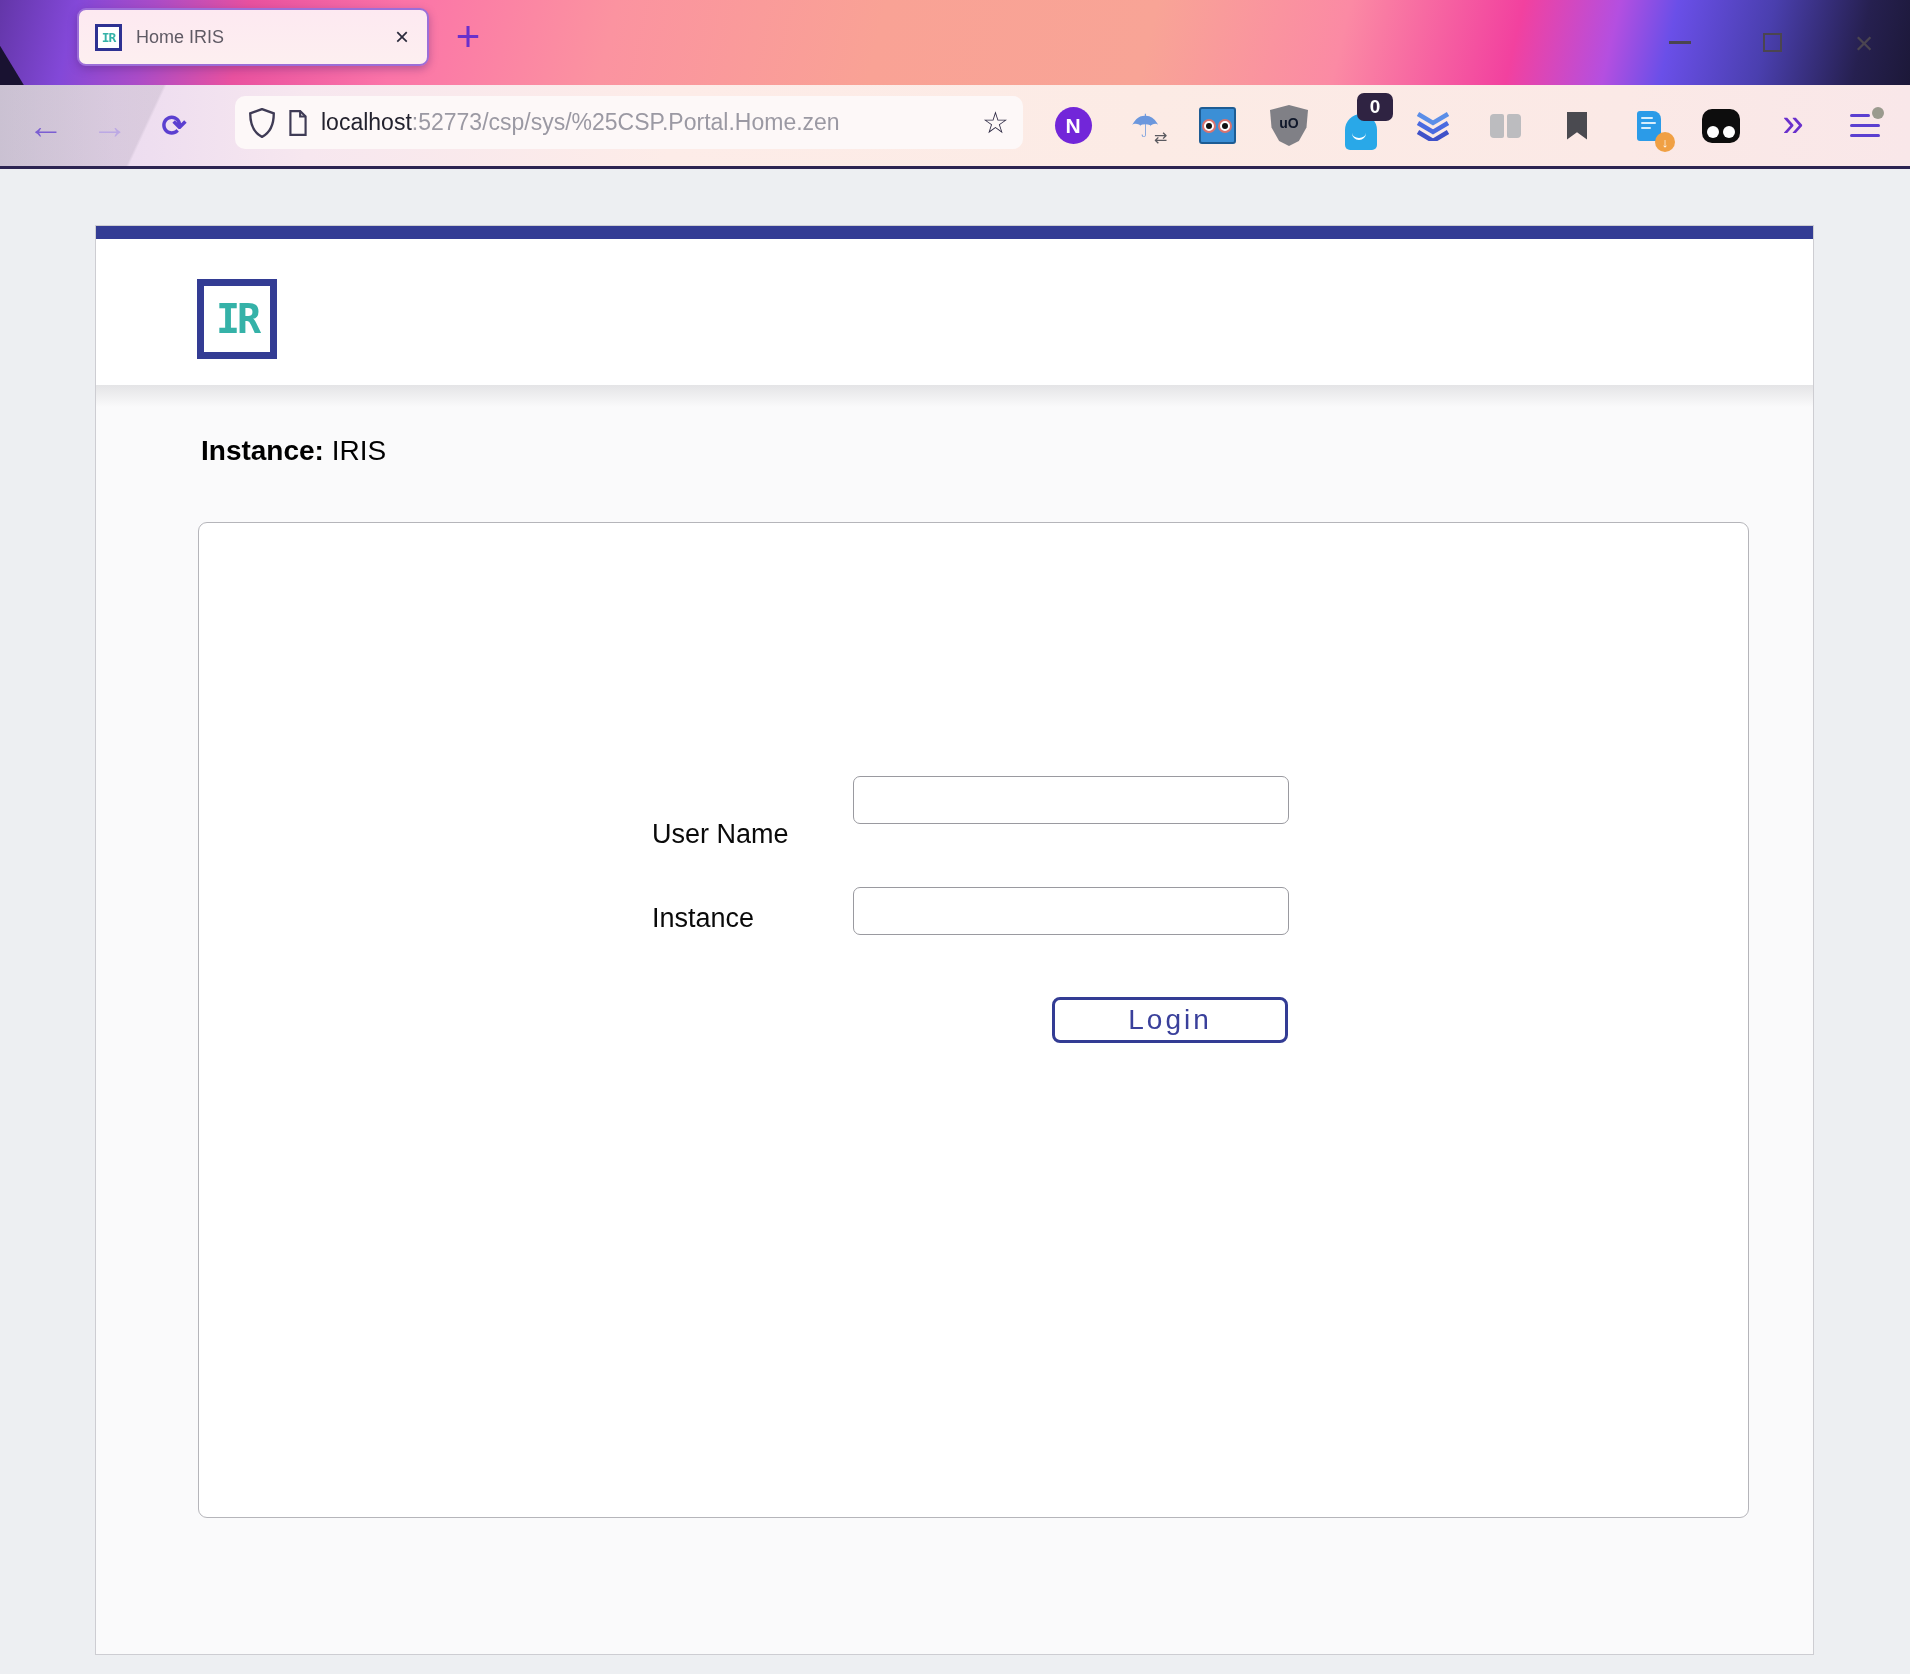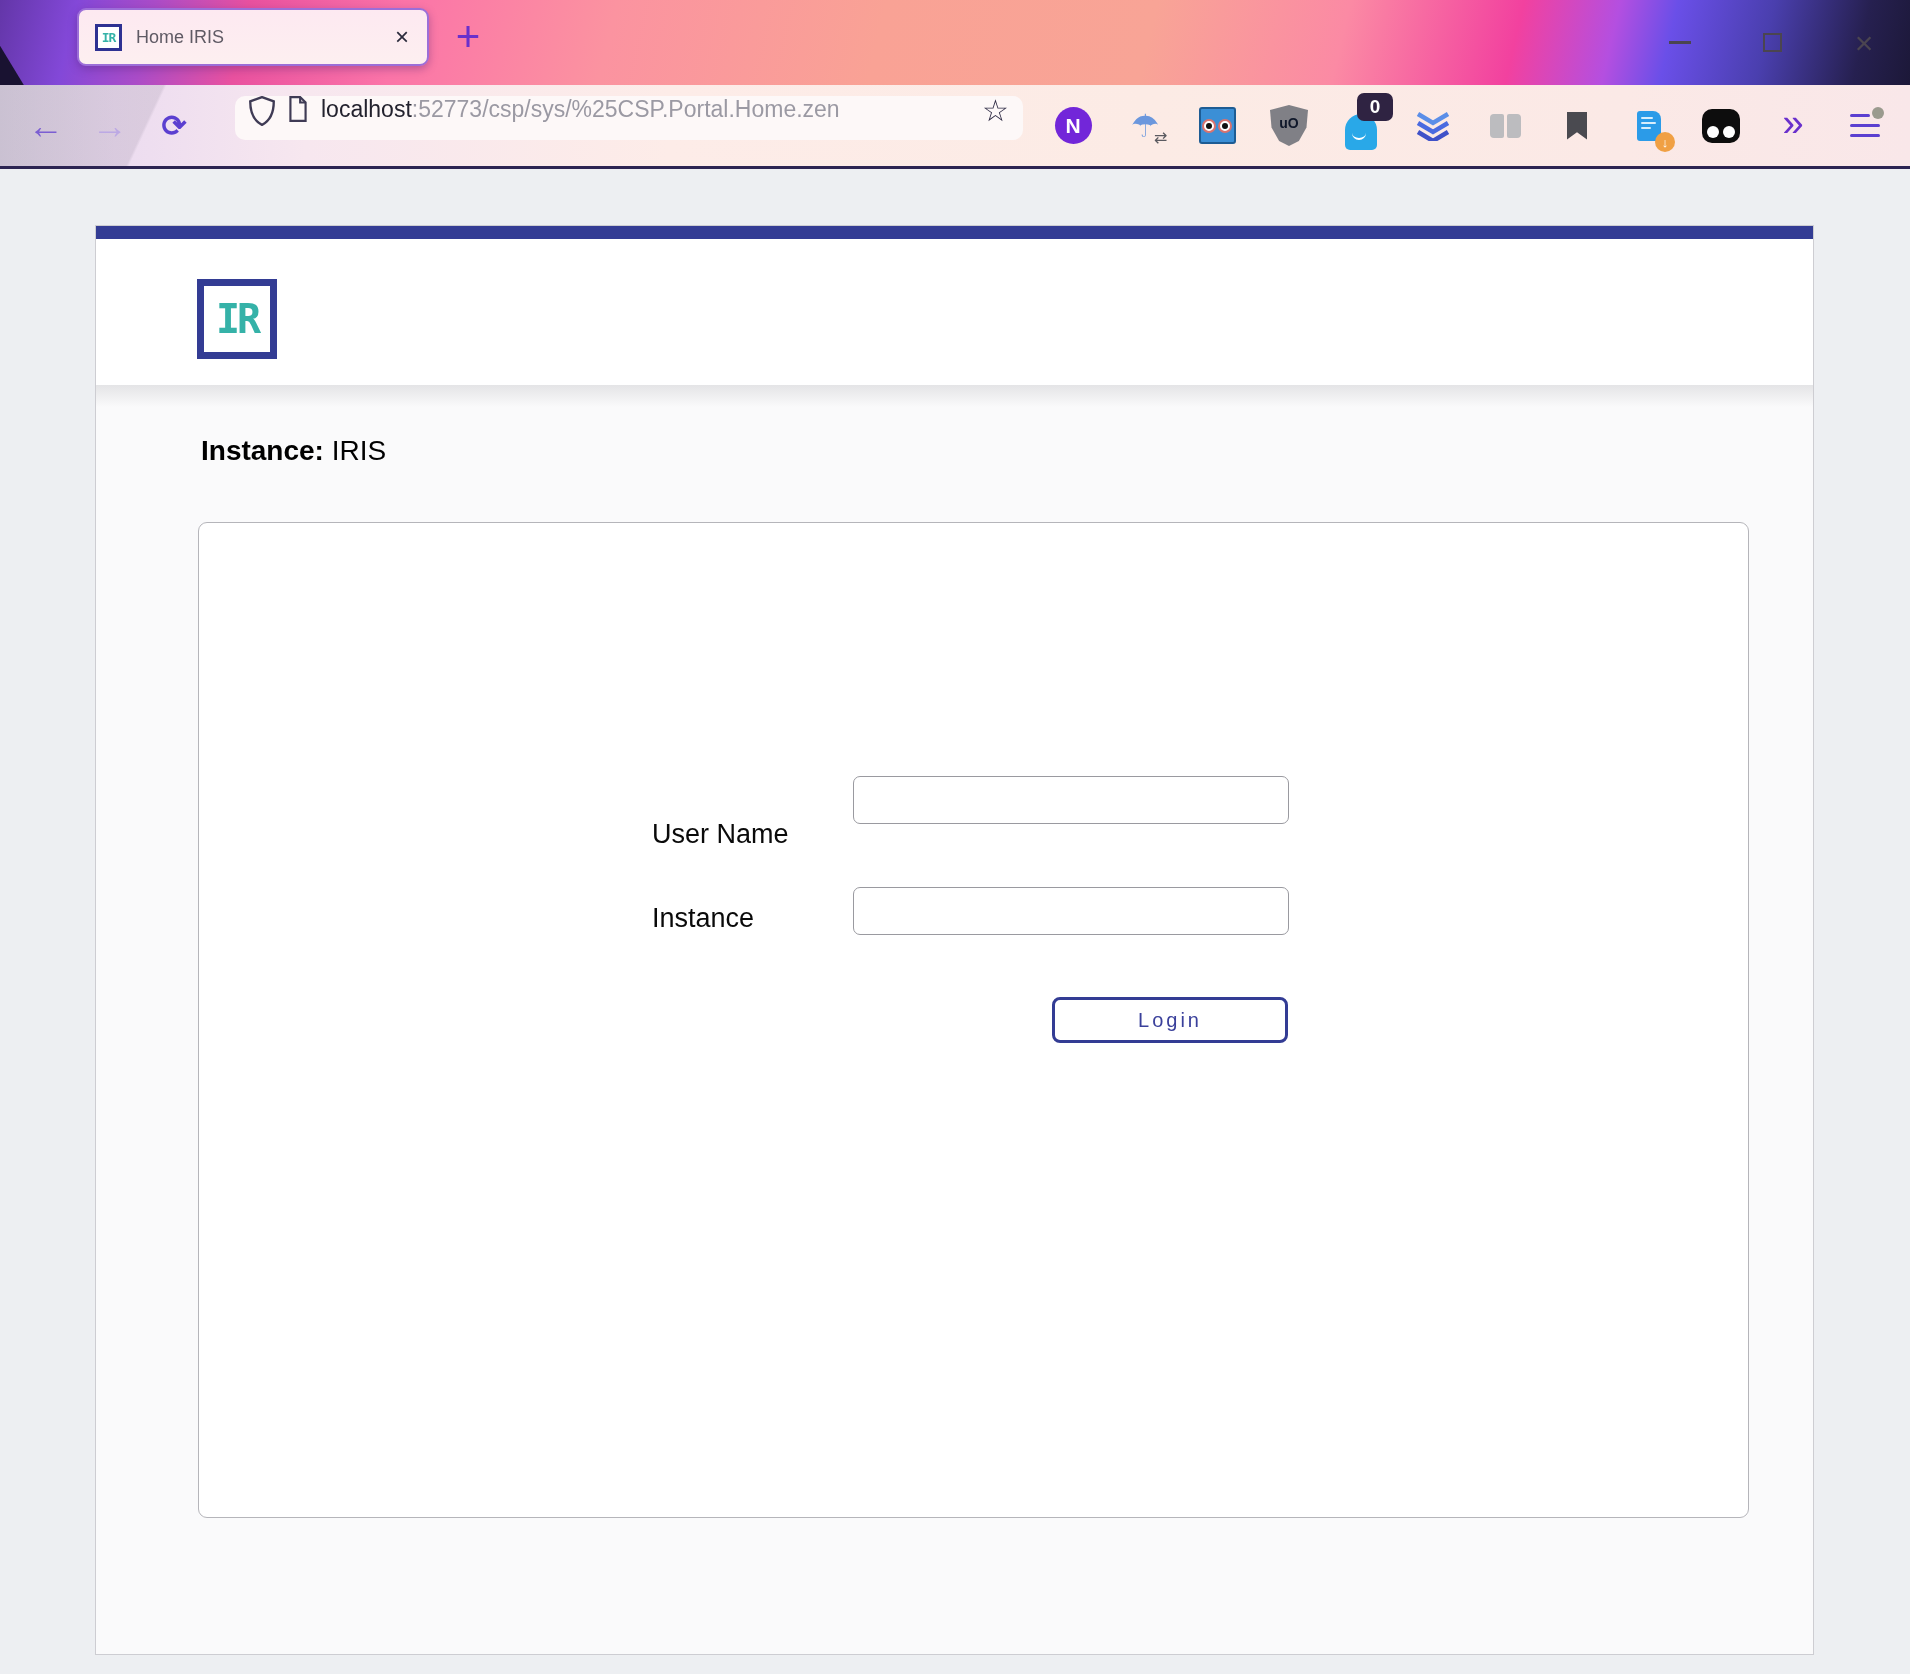--- a/index.html
+++ b/index.html
@@ -46,23 +46,23 @@
     border-bottom:3px solid #2c2452;
   }
   .navbar-sheen { position:absolute; left:0; top:0; width:260px; height:81px; background:linear-gradient(115deg, rgba(150,140,160,.22) 0 55%, transparent 56%); pointer-events:none; }
   .nav-icons { position:absolute; left:14px; top:0; height:81px; display:flex; align-items:center; }
   .nav-btn { width:64px; height:60px; display:flex; align-items:center; justify-content:center; font-size:36px; }
   .back-arrow { color:#7b5ed2; }
   .fwd-arrow { color:#bca9e4; }
   .refresh-glyph { font-size:30px; color:#5b3fd0; font-weight:bold; }
 
   .urlbar {
-    position:absolute; left:235px; top:11px; width:788px; height:44px;
+    position:absolute; left:235px; top:11px; width:788px; height:53px;
     background:#fdf8f8; border-radius:10px;
-    display:flex; padding:0 14px; gap:13px;
+    display:flex; align-items:center; padding:0 14px; gap:13px;
   }
   .url-text-wrap { position:relative; flex:1 1 auto; overflow:hidden; white-space:nowrap; font-size:23px; }
   .url-text-wrap::after { content:""; position:absolute; right:0; top:0; bottom:0; width:70px; background:linear-gradient(to right, rgba(253,248,248,0), #fdf8f8 85%); }
   .url-host { color:#23222e; }
   .url-rest { color:#9b99a3; }
   .star-glyph { font-size:30px; color:#2f2b45; line-height:1; }
 
   .ext-row { position:absolute; left:1037px; top:0; height:81px; display:flex; align-items:center; }
   .ext-slot { width:72px; height:81px; display:flex; align-items:center; justify-content:center; position:relative; }
 
@@ -114,21 +114,21 @@
   }
   .fld-label { position:absolute; font-size:27px; color:#0a0a0a; }
   .lbl-user { left:453px; top:264px;margin-top:32px; }
   .lbl-pass { left:453px; top:380px; }
   .fld-input { position:absolute; width:436px; height:48px; border:1.6px solid #9a9aa0; border-radius:7px; background:#fff; font-size:24px; padding:0 12px; font-family:"Liberation Sans", sans-serif; outline:none; }
   .inp-user { left:654px; top:253px; }
   .inp-pass { left:654px; top:364px; }
   .login-btn {
     position:absolute; left:853px; top:474px; width:236px; height:46px;
     background:#fff; border:3px solid #333c94; border-radius:8px;
-    color:#3a409b; font-size:20px; letter-spacing:3px; cursor:pointer;
+    color:#3a409b; font-size:28px; letter-spacing:3px; cursor:pointer;
     font-family:"Liberation Sans", sans-serif;
   }
 </style>
 </head>
 <body>
 
 <div class="stage">
 
   <div class="titlebar">
     <div class="titlebar-wedge"></div>

